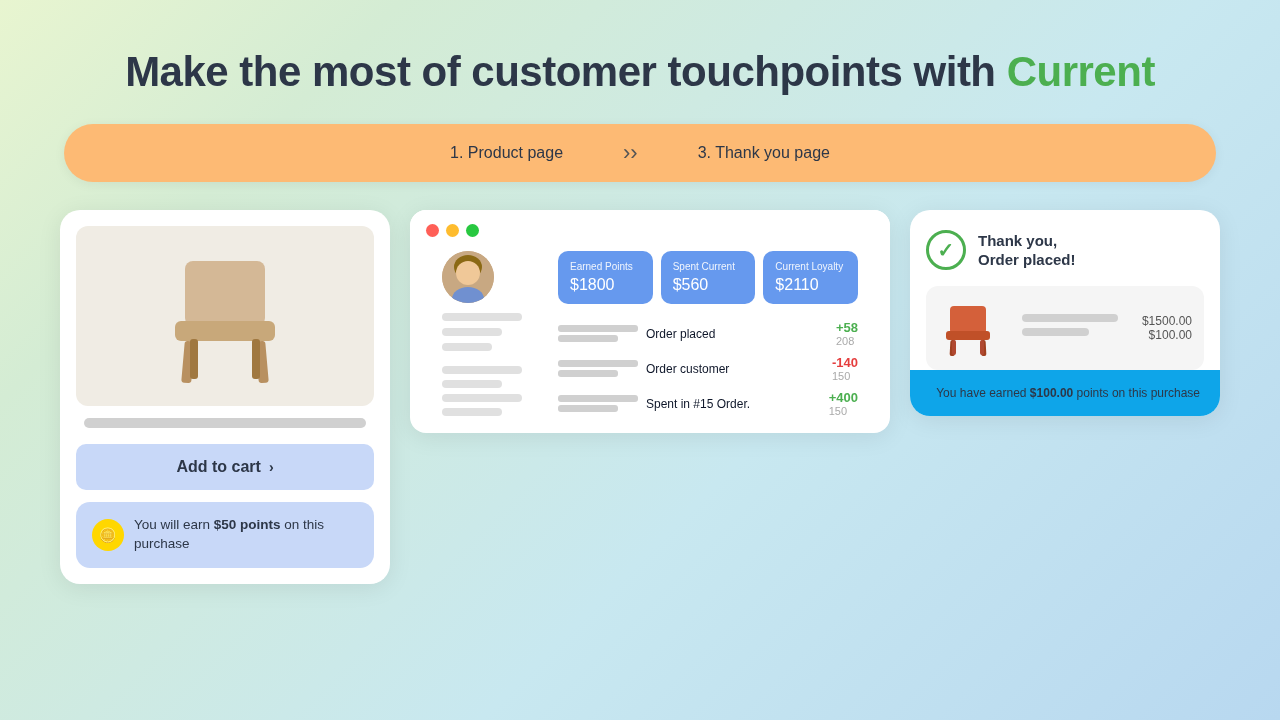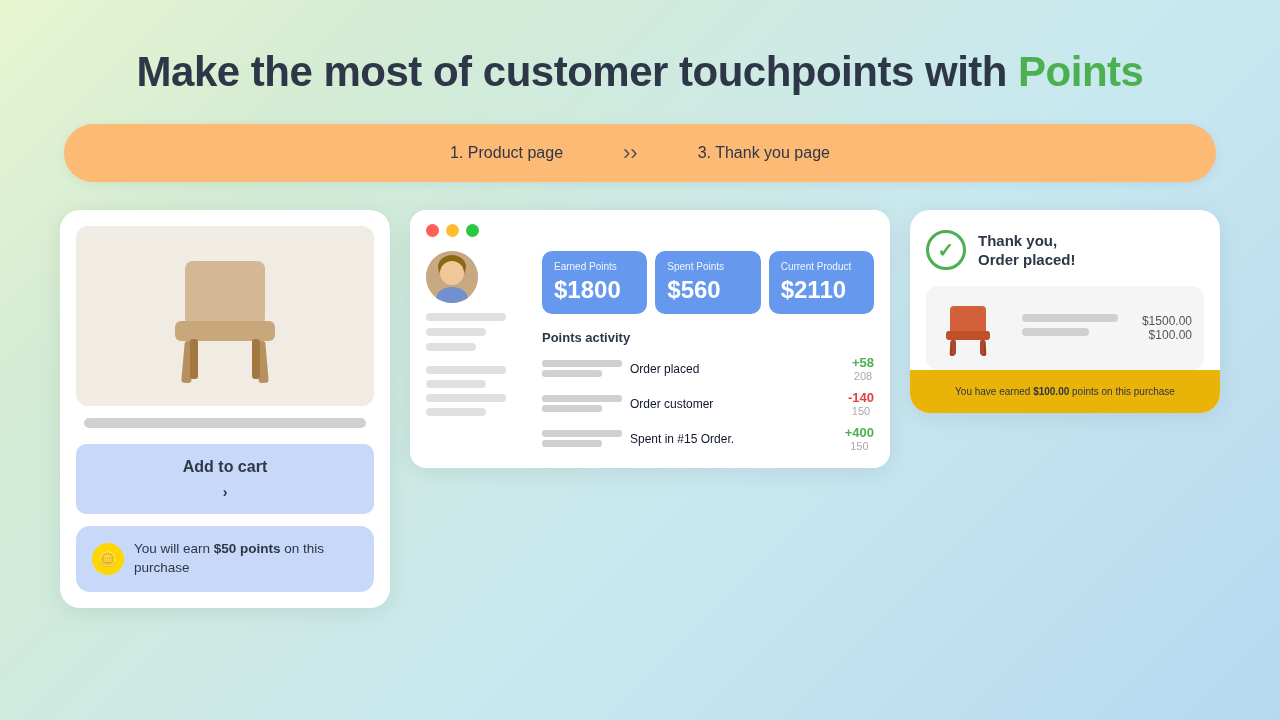--- a/index.html
+++ b/index.html
@@ -99,21 +99,20 @@
       background: #c8d8f8;
       color: #2d3748;
       border: none;
       border-radius: 10px;
       margin: 0 16px 0;
       padding: 14px;
       font-size: 16px;
       font-weight: 600;
       width: calc(100% - 32px);
       cursor: pointer;
-      flex-direction: column;
     }
     .add-to-cart-btn .chevron {
       font-size: 14px;
     }
     .loyalty-badge {
       background: #c8d8f8;
       border-radius: 14px;
       margin: 12px 16px 16px;
       padding: 14px 16px;
       display: flex;
@@ -152,21 +151,21 @@
       align-items: center;
       gap: 7px;
       padding: 14px 16px;
       background: white;
     }
     .dot { width: 13px; height: 13px; border-radius: 50%; }
     .dot-red { background: #ff5f57; }
     .dot-yellow { background: #febc2e; }
     .dot-green { background: #28c840; }
     .account-body {
-      padding: 0 16px 16px;
+      padding: 0 32px 16px;
       display: flex;
       gap: 16px;
     }
     .account-left {
       width: 100px;
       flex-shrink: 0;
     }
     .avatar-circle {
       width: 52px;
       height: 52px;
@@ -204,22 +203,22 @@
       padding: 10px 12px;
       color: white;
     }
     .points-card-label {
       font-size: 10px;
       opacity: 0.9;
       margin-bottom: 4px;
       font-weight: 500;
     }
     .points-card-value {
-      font-size: 24px;
-      font-weight: 700;
+      font-size: 16px;
+      font-weight: 400;
     }
     .points-activity-section {
       background: white;
     }
     .points-activity-title {
       font-size: 13px;
       color: #2d3748;
       font-weight: 600;
       margin-bottom: 10px;
     }
@@ -245,21 +244,21 @@
       border-radius: 3px;
     }
     .act-bar-long { width: 80px; }
     .act-bar-med { width: 60px; }
     .activity-label {
       flex: 1;
       font-size: 12px;
       color: #0f172a;
     }
     .activity-values {
-      text-align: center;
+      text-align: left;
       margin-left: 32px;
     }
     .activity-main {
       font-size: 13px;
       font-weight: 700;
     }
     .activity-sub {
       font-size: 11px;
       color: #aaa;
     }
@@ -333,39 +332,39 @@
     .price-original {
       font-size: 12px;
       color: #555;
       font-weight: 500;
     }
     .price-discount {
       font-size: 12px;
       color: #555;
     }
     .earned-badge {
-      background: #eab308;
+      background: #0ea5e9;
       border-radius: 0 0 14px 14px;
       padding: 14px 20px;
-      text-align: center;
-      font-size: 10px;
+      text-align: right;
+      font-size: 12px;
       color: #2d3748;
       font-weight: 500;
       line-height: 1.5;
     }
     .earned-badge strong {
       font-weight: 700;
     }
   </style>
 </head>
 <body>
 
 <div class="header">
   <h1>
-    <span>Make the most of customer touchpoints with </span><span class="loyalty">Points</span>
+    <span>Make the most of customer touchpoints with </span><span class="loyalty">Current</span>
   </h1>
 </div>
 
 <div class="steps-bar">
   <span class="step">1. Product page</span>
   <span class="step-arrow">›</span>
   <span class="step-arrow">›</span>
   <span class="step">3. Thank you page</span>
 </div>
 
@@ -432,30 +431,29 @@
           </div>
         </div>
       </div>
       <div class="account-right">
         <div class="points-cards">
           <div class="points-card">
             <div class="points-card-label">Earned Points</div>
             <div class="points-card-value">$1800</div>
           </div>
           <div class="points-card">
-            <div class="points-card-label">Spent Points</div>
+            <div class="points-card-label">Spent Current</div>
             <div class="points-card-value">$560</div>
           </div>
           <div class="points-card">
-            <div class="points-card-label">Current Product</div>
+            <div class="points-card-label">Current Loyalty</div>
             <div class="points-card-value">$2110</div>
           </div>
         </div>
         <div class="points-activity-section">
-          <div class="points-activity-title">Points activity</div>
           <div class="activity-rows">
 
             <div class="activity-row">
               <div class="activity-bar-group">
                 <div class="act-bar act-bar-long"></div>
                 <div class="act-bar act-bar-med"></div>
               </div>
               <div class="activity-label">Order placed</div>
               <div class="activity-values">
                 <div class="activity-main green">+58</div>

